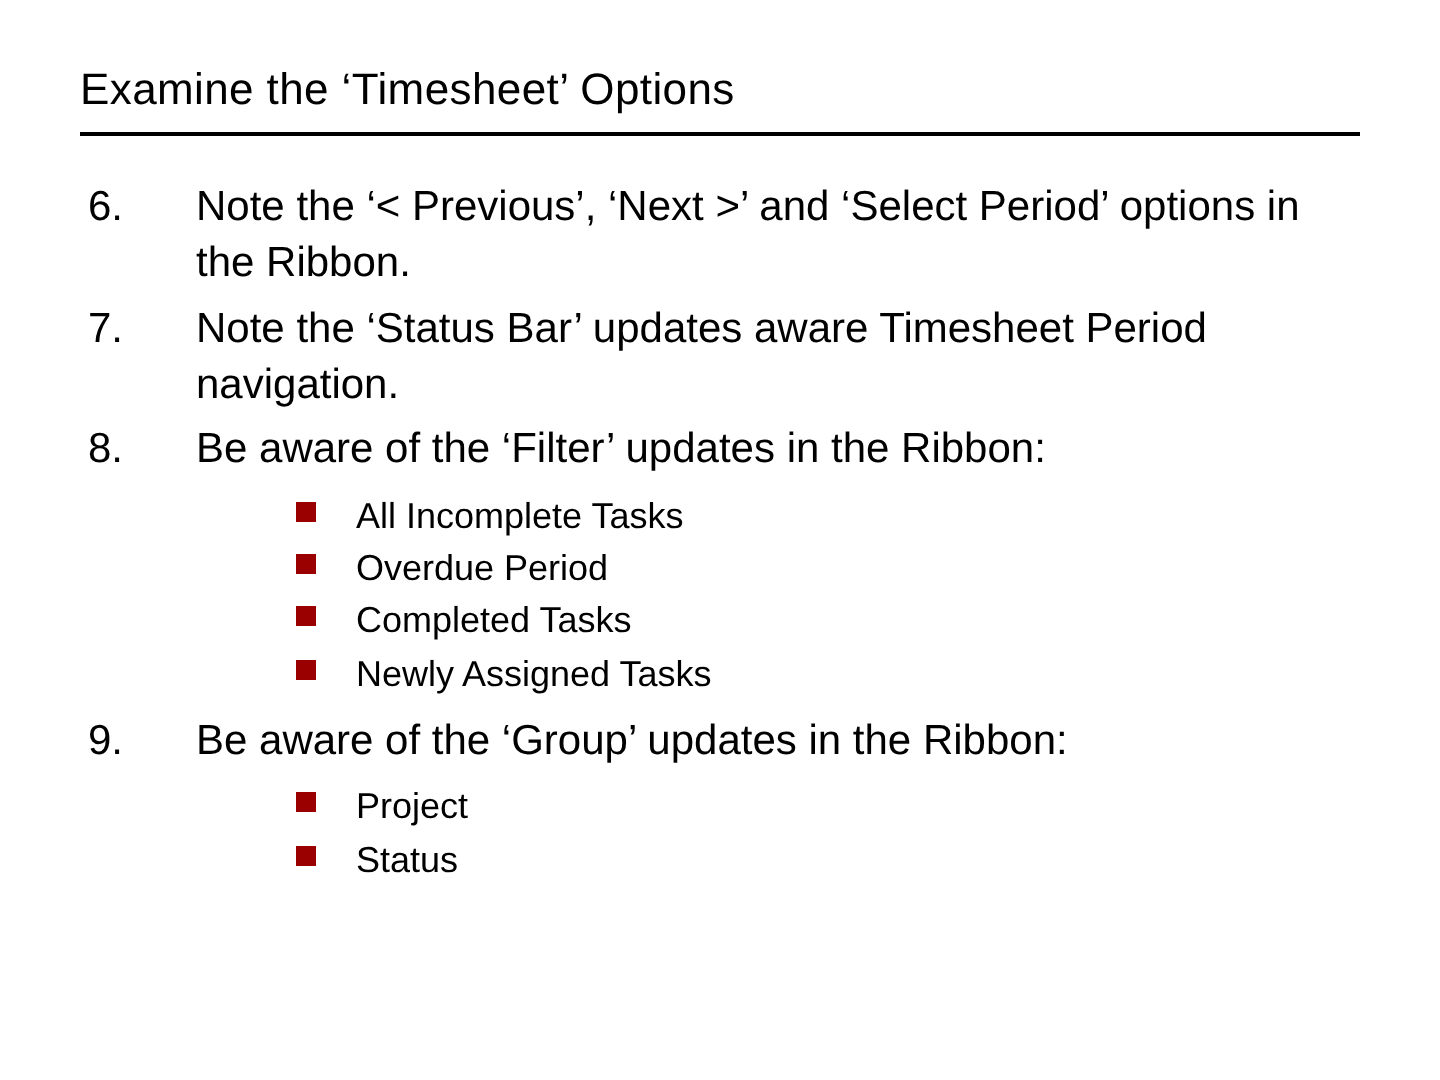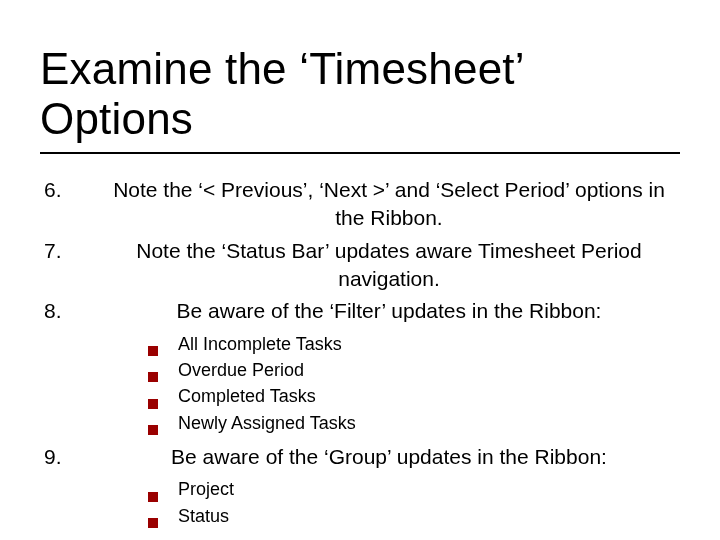--- a/index.html
+++ b/index.html
@@ -12,23 +12,23 @@
     color: #000000;
   }
   .slide {
     box-sizing: border-box;
     width: 720px;
     height: 540px;
     padding: 28px 40px 20px 40px;
     position: relative;
   }
   .title {
-    font-size: 44px;
+    font-size: 22px;
     font-weight: 400;
-    margin: 16px 0 8px 0;
+    margin: 4px 0 8px 0;
     letter-spacing: 0.2px;
   }
   .rule {
     border: none;
     border-top: 2px solid #000;
     margin: 4px 0 22px 0;
   }
   .numlist {
     margin: 0 0 0 4px;
     padding: 0;
@@ -40,29 +40,28 @@
   }
   .numrow .num {
     flex: 0 0 54px;
     font-size: 21px;
     line-height: 1.35;
   }
   .numrow .txt {
     flex: 1 1 auto;
     font-size: 21px;
     line-height: 1.35;
-    text-align: center;
   }
   .sublist {
     margin: 6px 0 8px 104px;
     padding: 0;
   }
   .subrow {
     display: flex;
-    align-items: flex-end;
+    align-items: flex-start;
     margin-bottom: 2px;
   }
   .subrow .bullet {
     flex: 0 0 30px;
     display: flex;
     align-items: center;
     justify-content: flex-start;
     padding-top: 5px;
   }
   .subrow .bullet .sq {

